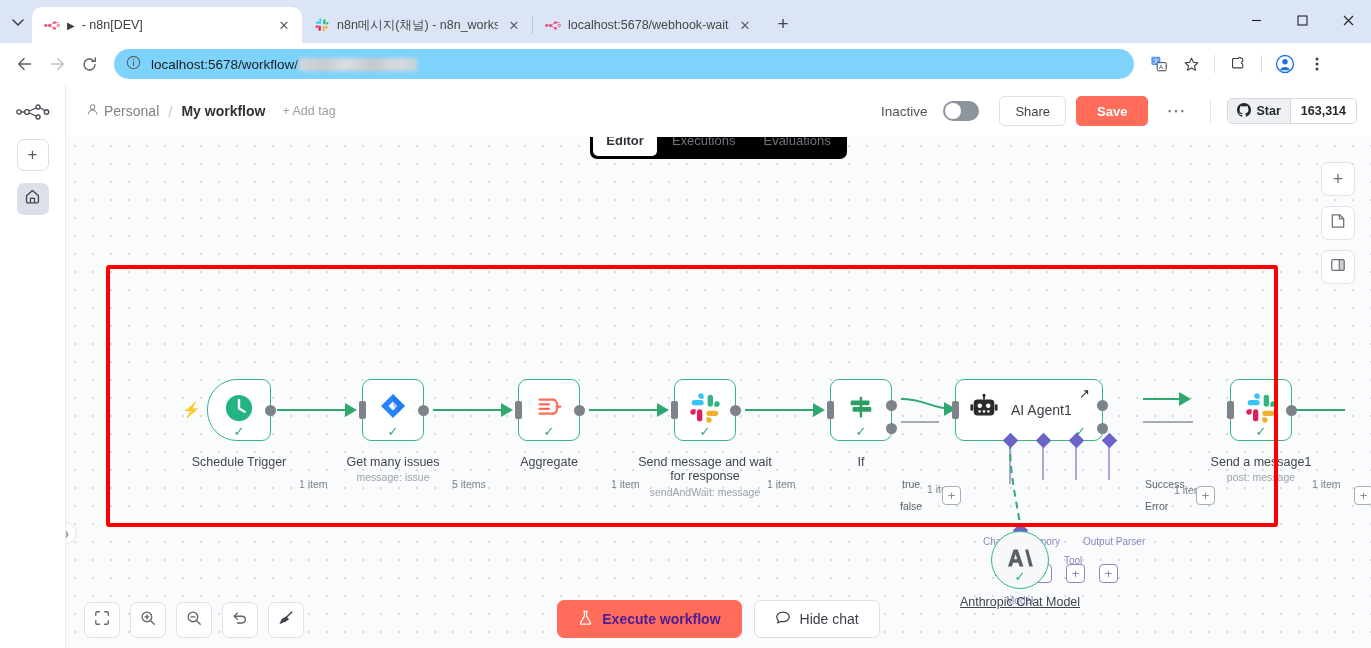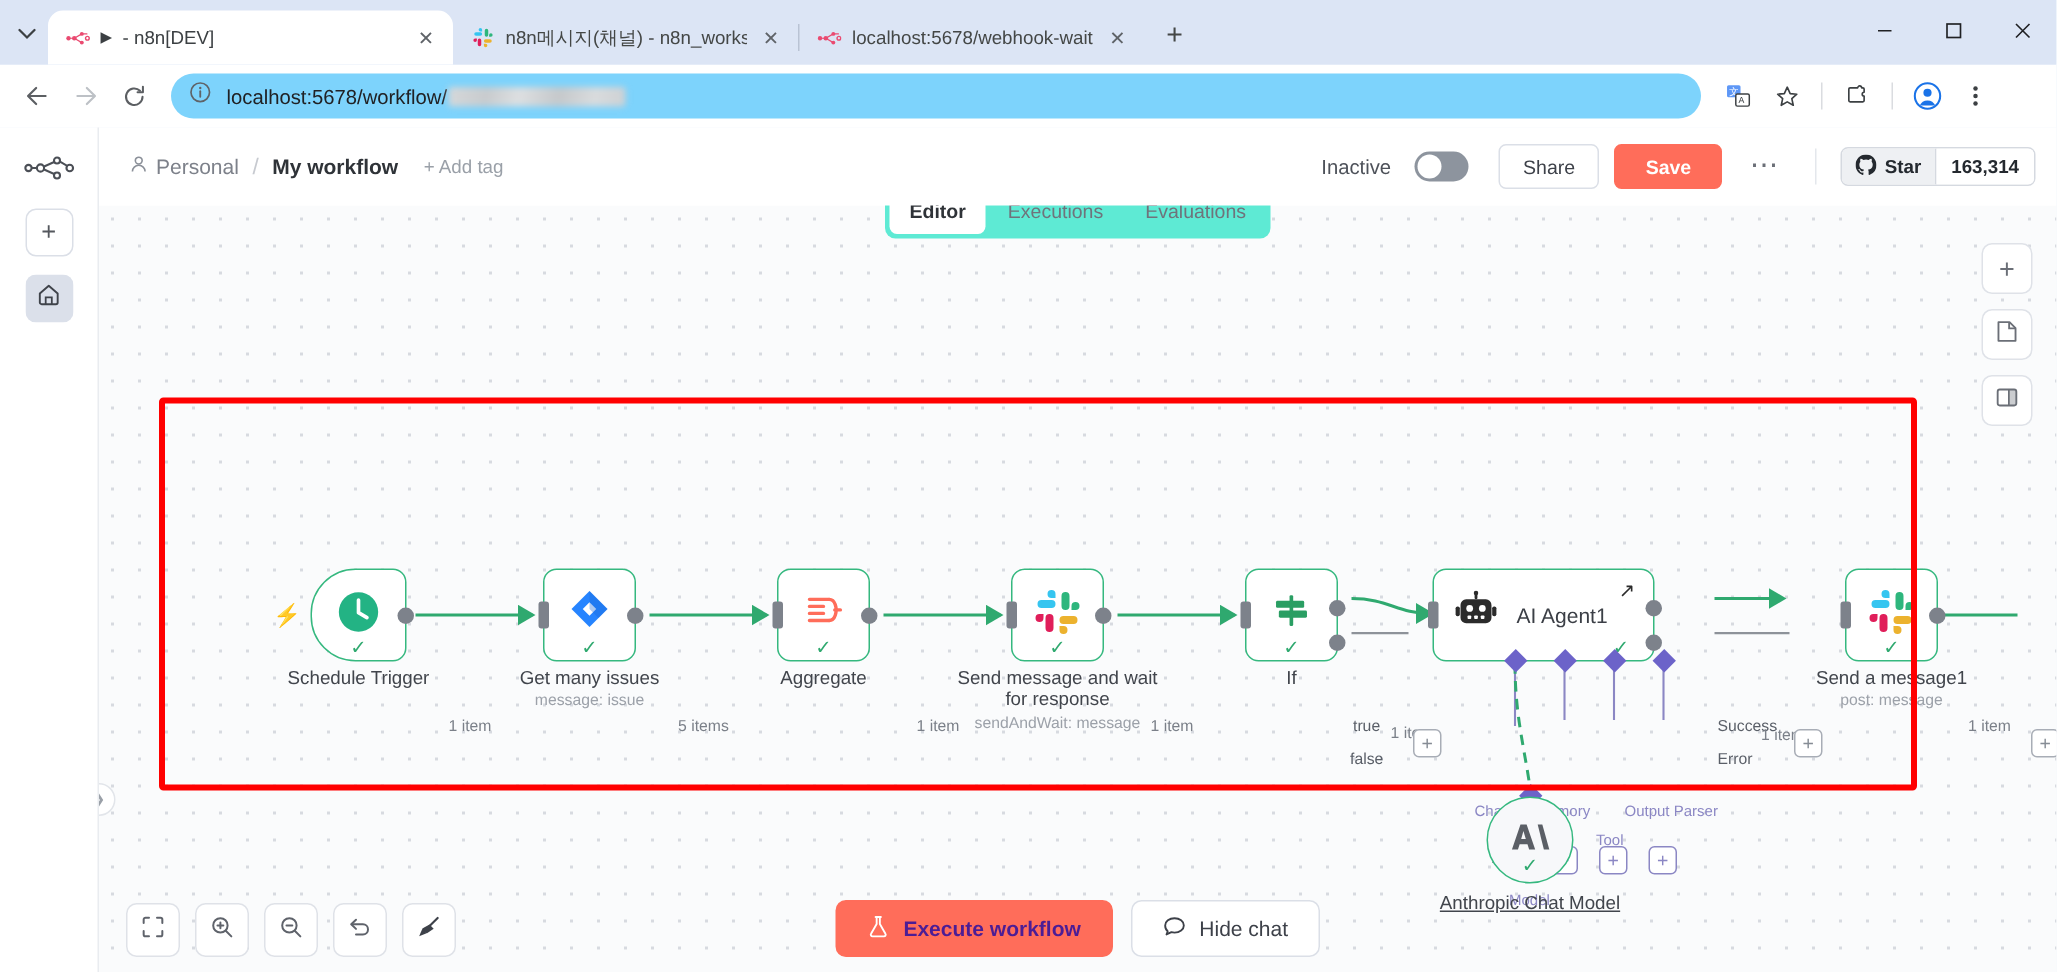--- a/index.html
+++ b/index.html
@@ -128,21 +128,21 @@
     display: flex; align-items: center; gap: 5px; padding: 0 9px;
     background: #eef0f3; color: #24292f; font-weight: 600; border-right: 1px solid #d5d9e0;
   }
   .gh-count { display: flex; align-items: center; padding: 0 10px; background: #fff; color: #24292f; font-weight: 600; }
 
   .tabs-bar {
     position: absolute; top: 40px; left: 0; right: 0; height: 34px;
     display: flex; justify-content: center; z-index: 4; pointer-events: none;
   }
   .tabs-group {
-    background: #5eead4; border-radius: 7px; padding: 3px; display: flex; gap: 2px; pointer-events: auto;
+    background: #000000; border-radius: 7px; padding: 3px; display: flex; gap: 2px; pointer-events: auto;
   }
   .wtab {
     padding: 5px 13px; border-radius: 5px; font-size: 13px; color: #6f737b; cursor: pointer;
   }
   .wtab.active { background: #fff; color: #2f3338; font-weight: 600; }
 
   
   .canvas {
     flex: 1; position: relative; overflow: hidden;
     background-color: #fafbfc;
@@ -180,21 +180,21 @@
   .node-circle {
     width: 58px; height: 58px; border-radius: 50%; background: #f7f8fa;
     border: 1.6px solid #35b87f; display: flex; align-items: center; justify-content: center;
     position: relative; cursor: pointer;
   }
   .node-check {
     position: absolute; bottom: 2px; left: 50%; transform: translateX(-50%);
     color: #2fa96f; font-size: 13px; line-height: 1;
   }
   .node-label {
-    position: absolute; top: 66px; left: 50%; transform: translateX(-50%);
+    position: absolute; top: 76px; left: 50%; transform: translateX(-50%);
     font-size: 12.5px; color: #41454c; white-space: nowrap; text-align: center; font-weight: 500;
   }
   .node-label.two { white-space: normal; width: 135px; line-height: 14px; }
   .node-sub {
     font-size: 10.5px; color: #9ca1a9; font-weight: 400; white-space: nowrap; margin-top: 2px;
   }
   .agent-name { font-size: 14px; color: #3b3f46; font-weight: 500; }
 
   .port {
     position: absolute; width: 11px; height: 11px; border-radius: 50%;

